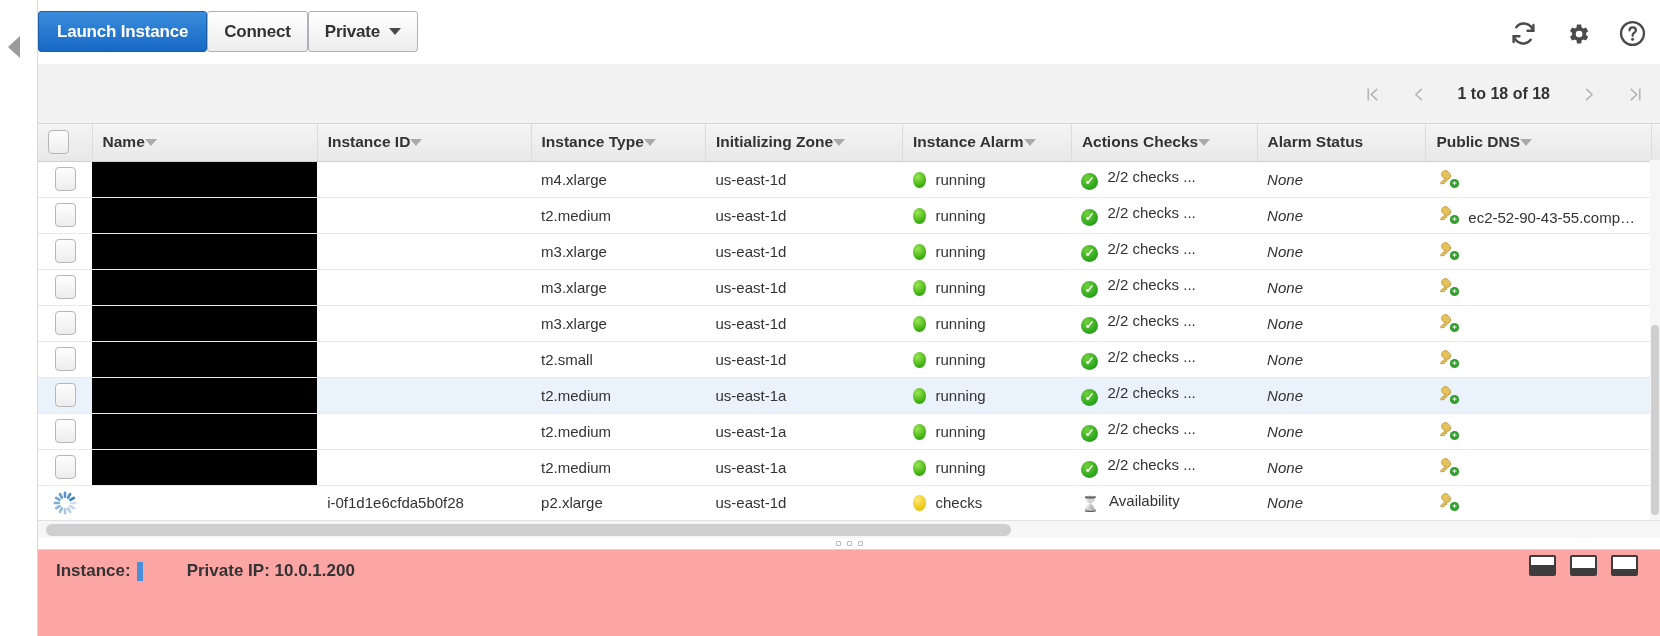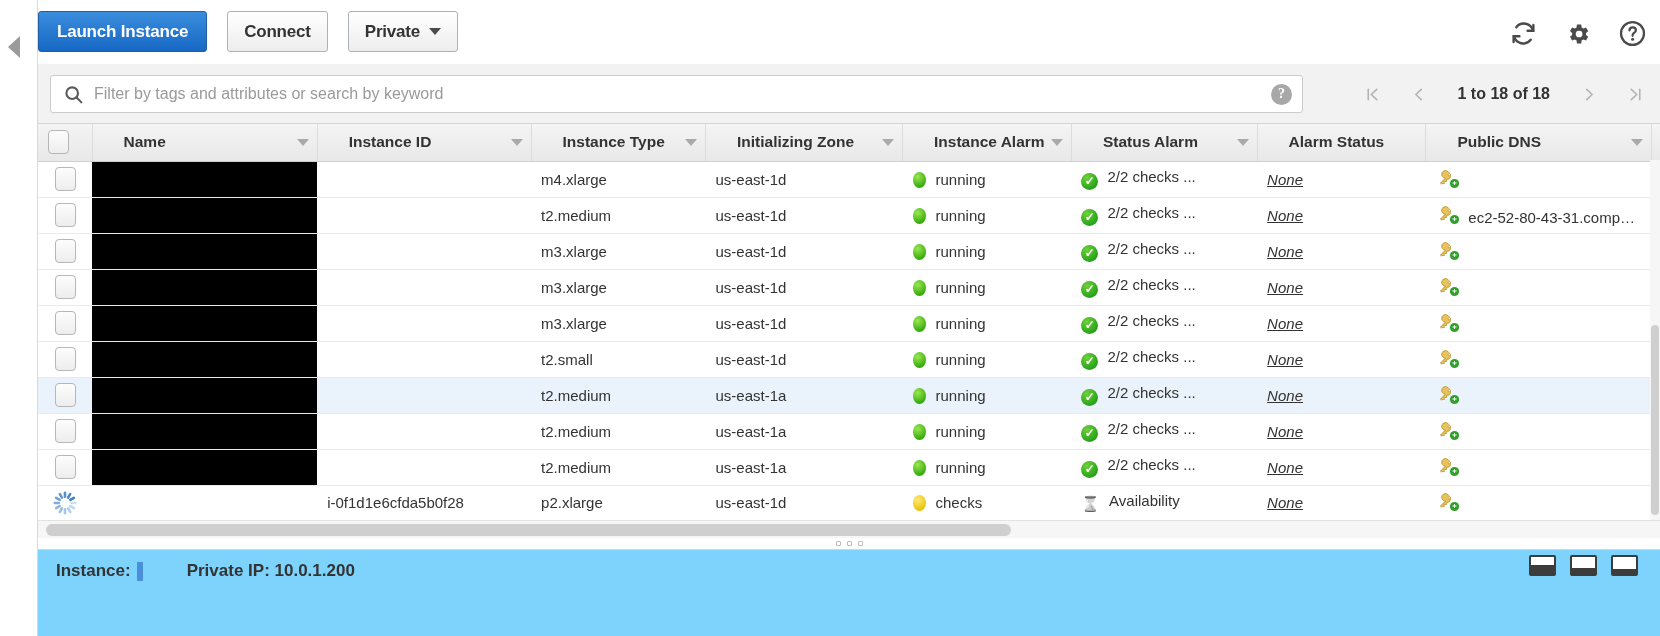--- a/index.html
+++ b/index.html
@@ -65,21 +65,21 @@
     cursor: pointer;
     white-space: nowrap;
     letter-spacing: -0.2px;
   }
   .btn.primary {
     color: #ffffff;
     border-color: #1f5fa6;
     background: linear-gradient(to bottom, #3a8ddc 0%, #1668c4 100%);
     padding: 0 18px;
   }
-  .btn + .btn { margin-left: 20px; }
+  .btn + .btn { margin-left: 0; }
   .caret-down {
     display: inline-block;
     margin-left: 9px;
     width: 0; height: 0;
     border-left: 6px solid transparent;
     border-right: 6px solid transparent;
     border-top: 7px solid #4a4a4a;
   }
 
   
@@ -190,23 +190,22 @@
     color: #333333;
     text-align: left;
     padding: 0 0 0 10px;
     position: relative;
     white-space: nowrap;
     user-select: none;
   }
   th .th-inner {
     display: flex;
     align-items: center;
-    justify-content: space-between;
+    justify-content: flex-start;
     padding-right: 8px;
-    margin-left: 21px;
   }
   .sort-caret {
     width: 0; height: 0;
     border-left: 6px solid transparent;
     border-right: 6px solid transparent;
     border-top: 7px solid #aaaaaa;
     flex: none;
   }
   th.cb-col { width: 48px; padding-left: 0; text-align: center; }
 
@@ -266,21 +265,21 @@
     font-weight: bold;
   }
   .hourglass {
     display: inline-block;
     margin-right: 9px;
     vertical-align: -3px;
     font-size: 15px;
     color: #8a8a8a;
     filter: grayscale(1);
   }
-  .alarm-none { font-style: italic; color: #333333; text-decoration: underline; }
+  .alarm-none { font-style: italic; color: #333333; }
 
   .key-icon { font-size: 15px; line-height: 1; }
 
   .spinner {
     display: inline-block;
     width: 24px; height: 24px;
     vertical-align: middle;
   }
 
   
@@ -332,21 +331,21 @@
     border: 1px solid #bdbdbd;
     border-radius: 1px;
     background: #ffffff;
   }
 
   
   .footer {
     position: absolute;
     left: 38px; top: 550px;
     width: 1622px; height: 86px;
-    background: #7dd3fc;
+    background: #fca5a5;
   }
   .footer-inner {
     position: absolute;
     left: 18px; top: 3px;
     display: flex;
     align-items: center;
     height: 36px;
     font-size: 17px;
     font-weight: bold;
     color: #333333;
@@ -439,30 +438,20 @@
         <svg width="27" height="27" viewBox="0 0 24 24">
           <circle cx="12" cy="12" r="10.2" fill="none" stroke="#4a4a4a" stroke-width="2"></circle>
           <path d="M9.3 9.2c.1-1.6 1.3-2.7 2.9-2.7 1.7 0 2.8 1 2.8 2.5 0 1.2-.6 1.9-1.7 2.6-.9.6-1.2 1.1-1.2 2v.5" fill="none" stroke="#4a4a4a" stroke-width="2" stroke-linecap="round"></path>
           <circle cx="12.1" cy="17.2" r="1.35" fill="#4a4a4a"></circle>
         </svg>
       </span>
     </div>
   </div>
 
   <div class="filterbar">
-    <div class="search-box">
-      <span class="search-icon">
-        <svg width="21" height="21" viewBox="0 0 24 24" fill="none" stroke="#5a5a5a" stroke-width="2.4">
-          <circle cx="10.5" cy="10.5" r="6.6"></circle>
-          <line x1="15.5" y1="15.5" x2="21" y2="21" stroke-linecap="round"></line>
-        </svg>
-      </span>
-      <input class="search-input" type="text" placeholder="Filter by tags and attributes or search by keyword" style="">
-      <span class="help-circle">?</span>
-    </div>
 
     <div class="pager">
       <span class="pg-btn">
         <svg width="17" height="17" viewBox="0 0 24 24" fill="none" stroke="#b3b3b3" stroke-width="2.2" stroke-linecap="round" stroke-linejoin="round">
           <line x1="6" y1="4.5" x2="6" y2="19.5"></line>
             <polyline points="18,4.8 10.2,12 18,19.2"></polyline>
         </svg>
       </span>
       <span class="pg-btn">
         <svg width="17" height="17" viewBox="0 0 24 24" fill="none" stroke="#b3b3b3" stroke-width="2.2" stroke-linecap="round" stroke-linejoin="round">
@@ -528,21 +517,21 @@
               </div>
             </th>
             <th>
               <div class="th-inner">
                 <span>Instance Alarm</span>
                 <span class="sort-caret"></span>
               </div>
             </th>
             <th>
               <div class="th-inner">
-                <span>Status Alarm</span>
+                <span>Actions Checks</span>
                 <span class="sort-caret"></span>
               </div>
             </th>
             <th>
               <div class="th-inner">
                 <span>Alarm Status</span>
               </div>
             </th>
             <th>
               <div class="th-inner">
@@ -584,21 +573,21 @@
             <td><span>us-east-1d</span></td>
             <td><span class="state-dot running"></span><span>running</span></td>
             <td><span class="check-ok">✓</span><span>2/2 checks ...</span></td>
             <td><span class="alarm-none">None</span></td>
             <td><span class="key-icon"><svg width="20" height="18" viewBox="0 0 24 24">
                   <path d="M15.5 4.5a5 5 0 1 0-4.3 7.6L4.5 18.8l1.6 1.6 1.6-1.6 1.2 1.2 1.4-1.4-1.2-1.2 1.5-1.5 1.3 1.3 1.4-1.4-1.3-1.3.6-.6A5 5 0 0 0 15.5 4.5z" fill="#e8c35b" stroke="#b08a22" stroke-width="1"></path>
                   <circle cx="16.4" cy="7.6" r="1.5" fill="#ffffff" stroke="#b08a22" stroke-width=".8"></circle>
                 </svg><svg width="11" height="11" viewBox="0 0 24 24" style="margin-left:-7px;vertical-align:-2px">
                   <circle cx="12" cy="12" r="10" fill="#2fa12a"></circle>
                   <path d="M11 6.5h2v3.5h3.5v2H13v3.5h-2V12H7.5v-2H11z" fill="#ffffff"></path>
-                </svg></span>&nbsp;&nbsp;<span>ec2-52-80-43-31.comp…</span></td>
+                </svg></span>&nbsp;&nbsp;<span>ec2-52-90-43-55.comp…</span></td>
             <td></td>
           </tr>
           <tr>
             <td class="cb-col"><span class="checkbox"></span></td>
             <td>
               <span class="redact"></span>
             </td>
             <td><span></span></td>
             <td><span>m3.xlarge</span></td>
             <td><span>us-east-1d</span></td>

